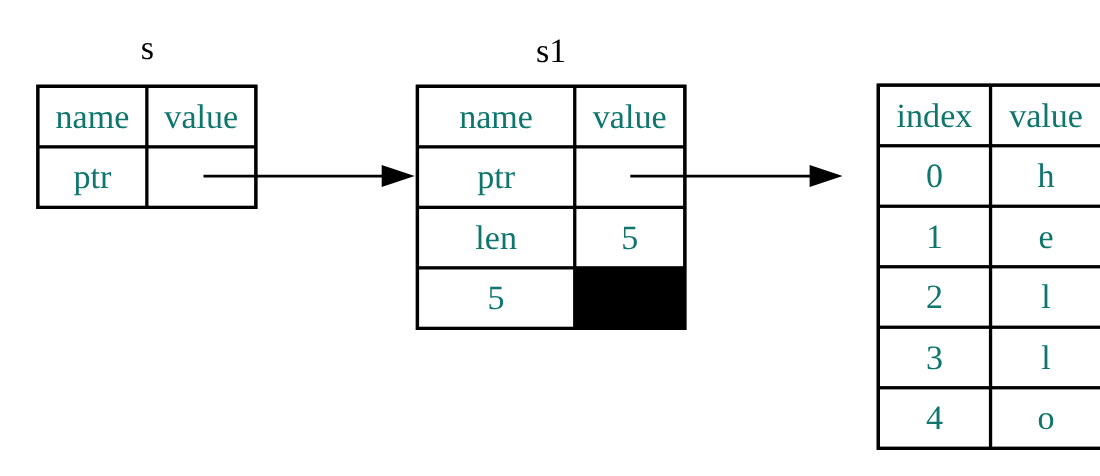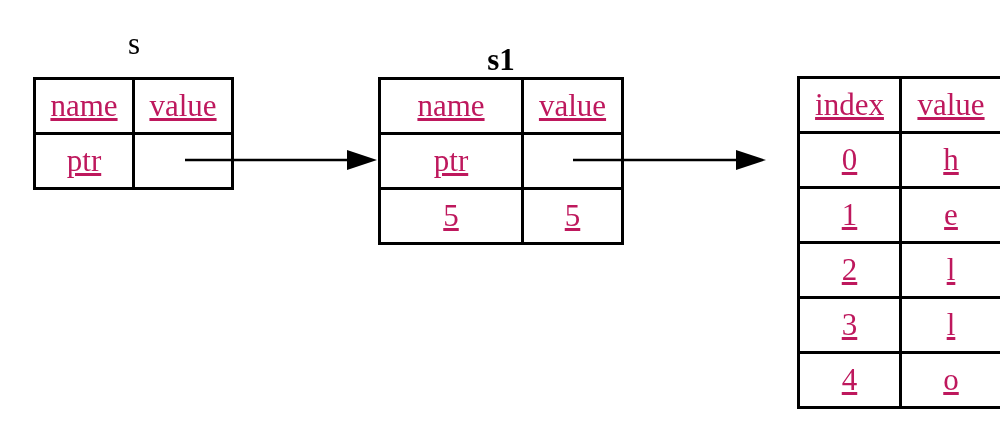--- a/index.html
+++ b/index.html
@@ -30,28 +30,27 @@
     background: #000000;
     border: 3px solid #000000;
     gap: 3px;
   }
   .tbl .cell {
     background: #ffffff;
     display: flex;
     align-items: center;
     justify-content: center;
     font-size: 31px;
-    color: #be185d;
-    text-decoration: underline;
+    color: #0f766e;
   }
   .tbl-s    { left: 33px;  top: 77px; grid-template-columns: 96px 96px;  grid-auto-rows: 52px; }
   .tbl-s1   { left: 378px; top: 77px; grid-template-columns: 140px 97px; grid-auto-rows: 52px; }
   .tbl-heap { left: 797px; top: 76px; grid-template-columns: 99px 98px;  grid-auto-rows: 52px; }
   .title-s  { left: 33px;  top: 26px; width: 202px; }
-  .title-s1 { left: 378px; top: 42px; width: 246px; font-weight: bold; }
+  .title-s1 { left: 378px; top: 28px; width: 246px; }
   .arrow-layer {
     position: absolute;
     left: 0; top: 0;
     width: 1000px;
     height: 433px;
     pointer-events: none;
   }
 </style>
 </head>
 <body>
@@ -67,20 +66,21 @@
     <div class="cell"></div>
   </div>
 
   <div class="tbl-title title-s1">s1</div>
 
   <div class="tbl tbl-s1">
     <div class="cell">name</div>
     <div class="cell">value</div>
     <div class="cell">ptr</div>
     <div class="cell"></div>
+    <div class="cell">len</div>
     <div class="cell">5</div>
     <div class="cell">5</div>
   </div>
 
   <div class="tbl tbl-heap">
     <div class="cell">index</div>
     <div class="cell">value</div>
     <div class="cell">0</div>
     <div class="cell">h</div>
     <div class="cell">1</div>

